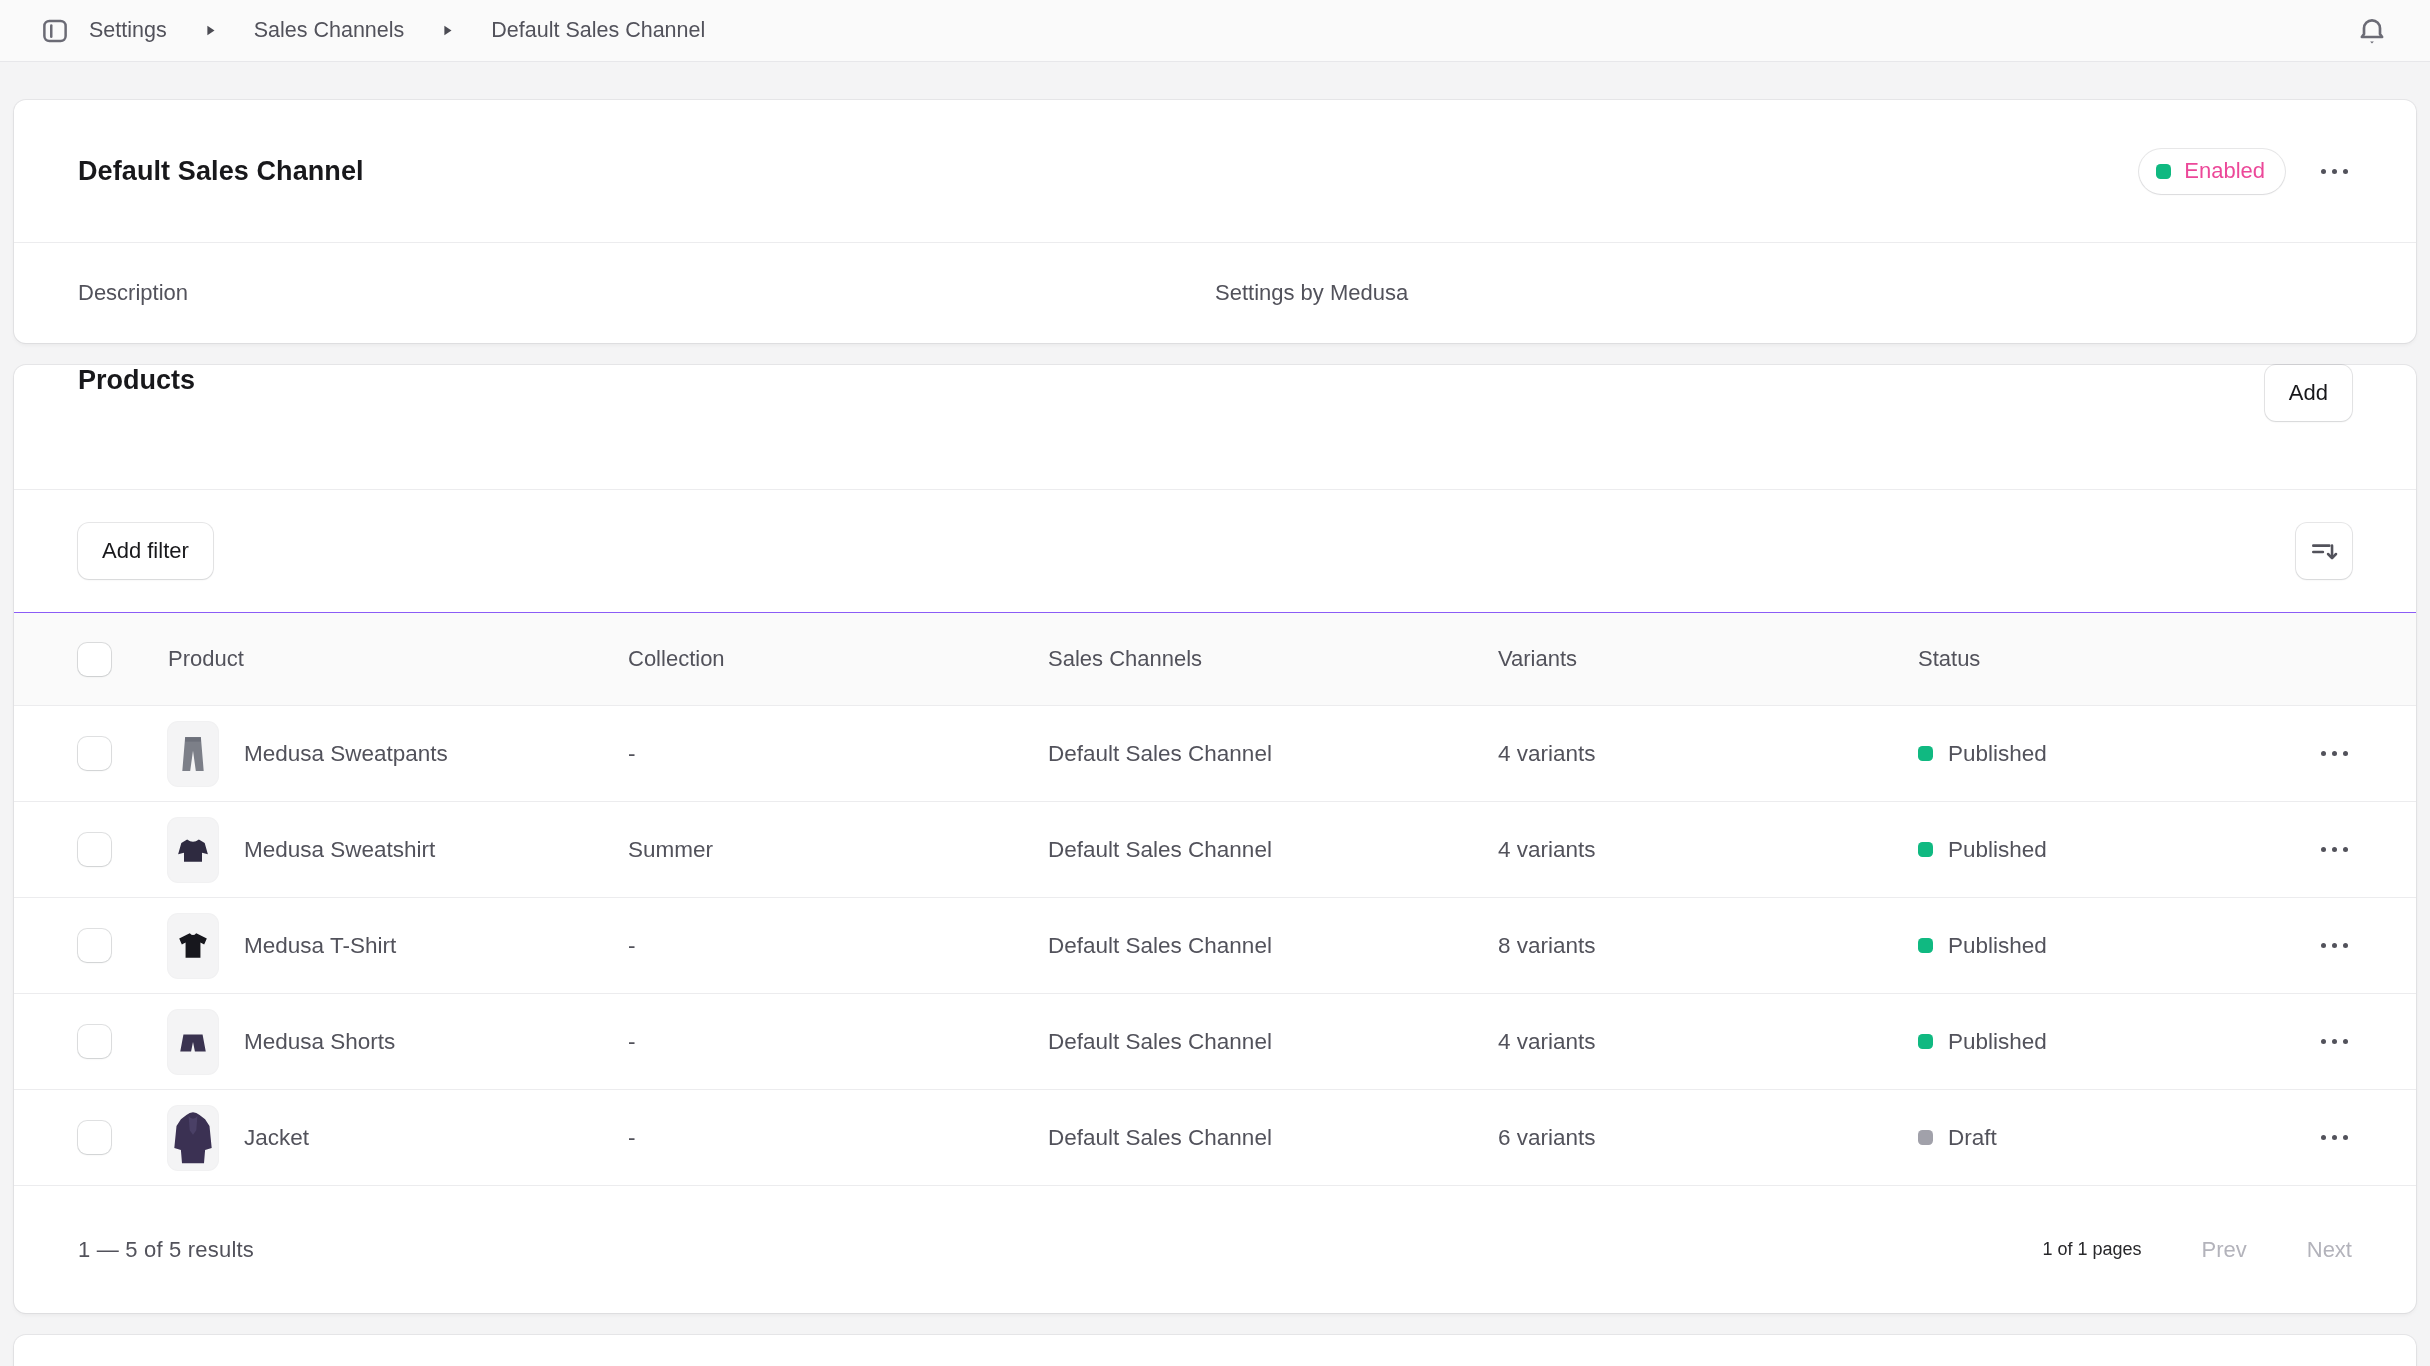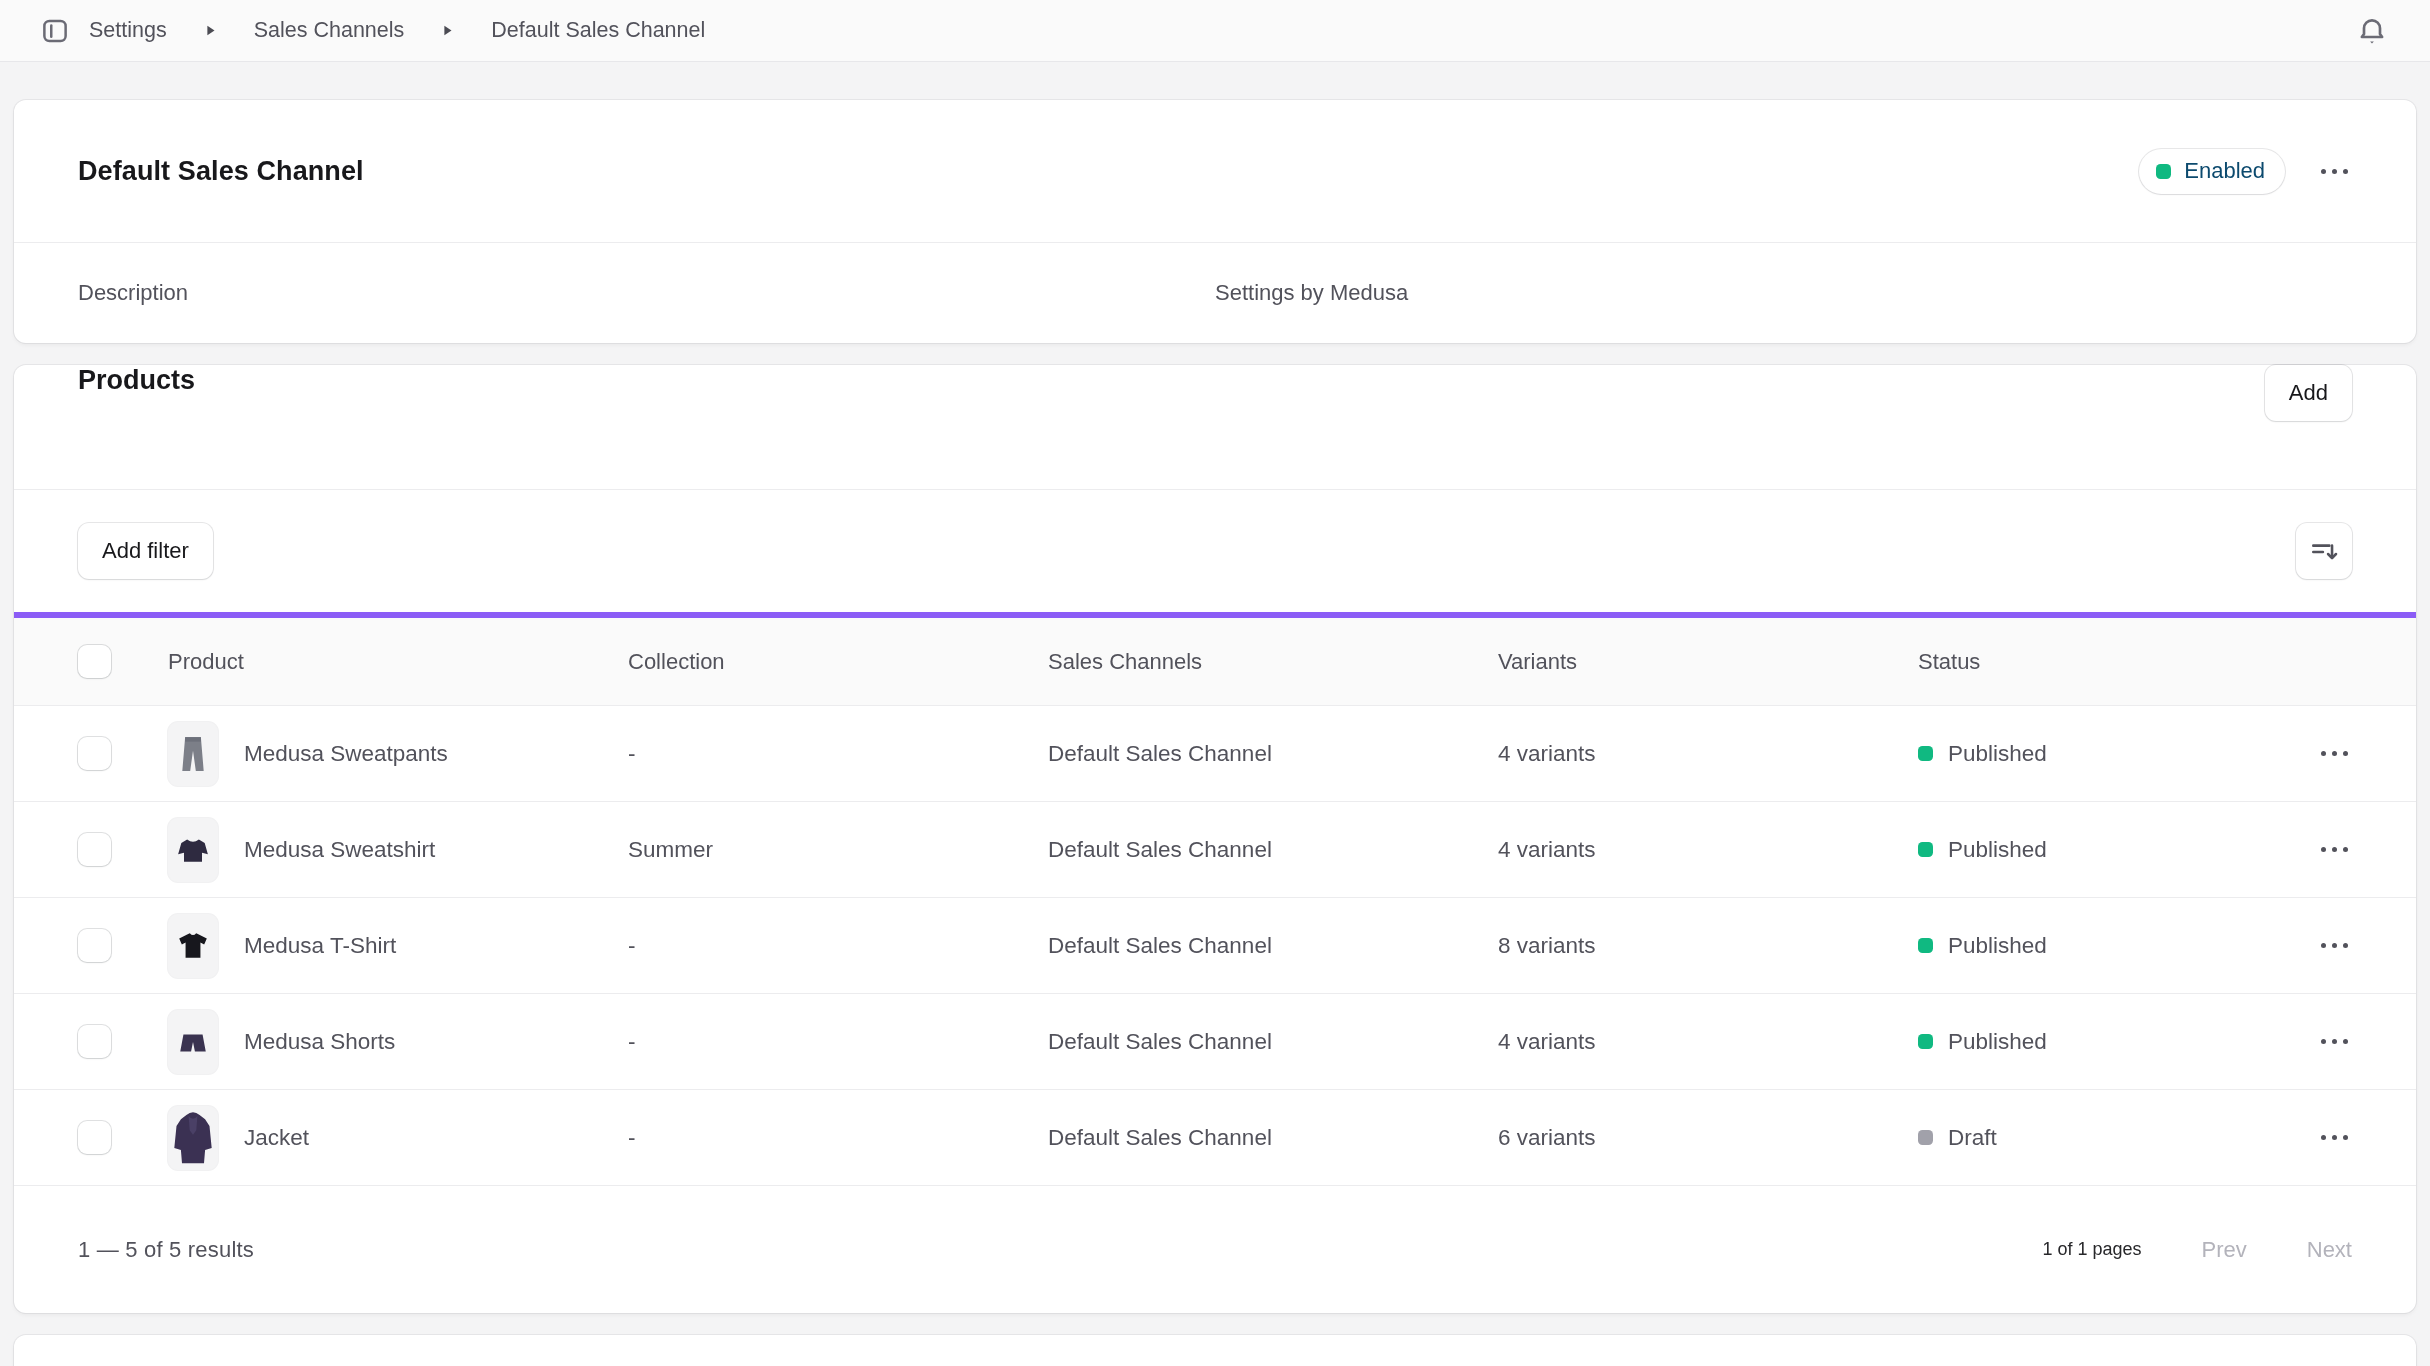--- a/index.html
+++ b/index.html
@@ -39,21 +39,21 @@
   .divider { height: 1px; background: #ececee; }
 
   
   .title-row { height: 142px; display: flex; align-items: center; padding: 0 64px; }
   .page-title { font-size: 27px; font-weight: 600; color: #18181b; letter-spacing: 0.1px; }
   .title-actions { margin-left: auto; display: flex; align-items: center; gap: 32px; }
   .badge {
     display: inline-flex; align-items: center; gap: 13px;
     height: 45px; padding: 0 20px 0 17px; border-radius: 24px;
     background: #fff; box-shadow: 0 0 0 1px rgba(17,24,28,0.10), 0 1px 2px rgba(17,24,28,0.06);
-    font-size: 22px; color: #0c4a6e;
+    font-size: 22px; color: #ec4899;
   }
   .dot { width: 15px; height: 15px; border-radius: 4.5px; background: #10b981; flex: 0 0 auto; }
   .kebab { display: inline-flex; gap: 6px; align-items: center; padding: 10px 4px; cursor: pointer; }
   .kebab i { width: 5px; height: 5px; border-radius: 50%; background: #52525b; display: block; }
 
   .desc-row { height: 100px; display: grid; grid-template-columns: 1fr 1fr; align-items: center; }
   .desc-label { padding-left: 64px; font-size: 22px; color: #52525b; }
   .desc-value { font-size: 22px; color: #52525b; }
 
   
@@ -85,21 +85,21 @@
   }
 
   
   .tgrid {
     display: grid;
     grid-template-columns: 90px 460px 420px 450px 420px 1fr 56px;
     align-items: center; padding: 0 64px;
   }
   .thead {
     height: 94px; background: #fafafa;
-    border-top: 6px solid #8b5cf6; border-bottom: 1px solid #ececee;
+    border-top: 1px solid #8b5cf6; border-bottom: 1px solid #ececee;
     color: #52525b; font-size: 22px; font-weight: 500;
   }
   .trow { height: 96px; border-bottom: 1px solid #ececee; font-size: 22.5px; color: #52525b; }
   .checkbox {
     width: 33px; height: 33px; border-radius: 9px; background: #fff;
     box-shadow: 0 0 0 1px rgba(17,24,28,0.13), 0 1px 2px rgba(17,24,28,0.08);
     cursor: pointer;
   }
   .prod-cell { display: flex; align-items: center; gap: 26px; }
   .thumb {

